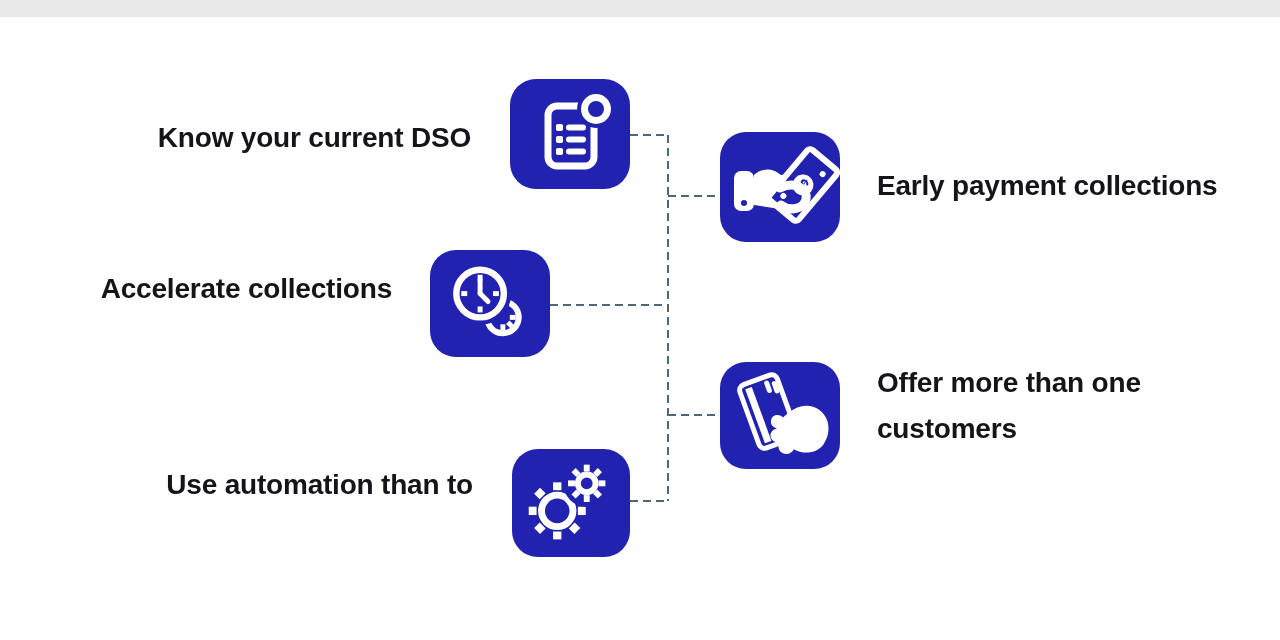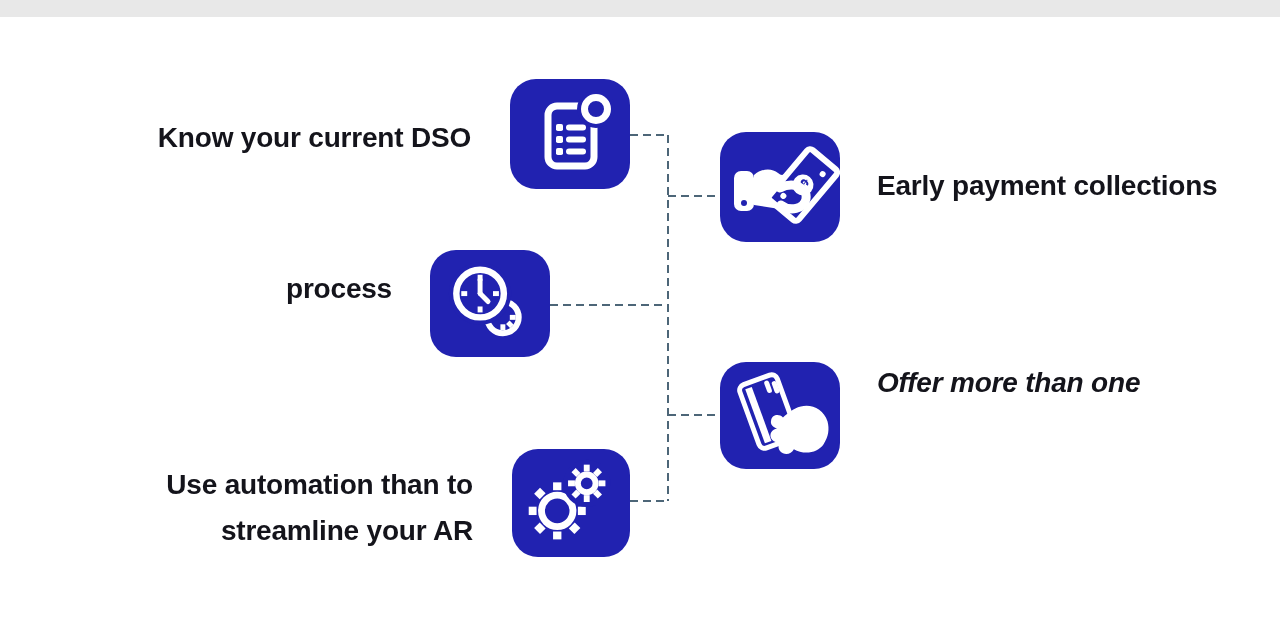--- a/index.html
+++ b/index.html
@@ -28,21 +28,21 @@
   .tile-dso   {left:510px;top:62px; width:120px;height:110px;}
   .tile-clock {left:430px;top:233px;width:120px;height:107px;}
   .tile-gears {left:512px;top:432px;width:118px;height:108px;}
   .tile-cash  {left:720px;top:115px;width:120px;height:110px;}
   .tile-card  {left:720px;top:345px;width:120px;height:107px;}
   
   .label-dso  {right:809px;top:98px;}
   .label-coll {right:888px;top:249px;}
   .label-auto {right:807px;top:445px;}
   .label-early{left:877px;top:146px;}
-  .label-offer{left:877px;top:343px;font-style:italic;}
+  .label-offer{left:877px;top:343px;}
 </style>
 </head>
 <body>
 
 <div class="canvas">
 
   <svg id="connectors" viewBox="0 0 1280 640" fill="none">
     <g stroke="var(--connector)" stroke-width="2" stroke-dasharray="8 5">
       <path d="M630 118 H668"></path>
       <path d="M668 118 V484"></path>
@@ -50,32 +50,32 @@
       <path d="M630 484 H668"></path>
       <path d="M668 179 H718"></path>
       <path d="M668 398 H718"></path>
     </g>
   </svg>
 
   <div class="label align-right label-dso">
     <span>Know your current DSO</span>
   </div>
   <div class="label align-right label-coll">
-    <span>process</span>
+    <span>Accelerate collections</span>
   </div>
   <div class="label align-right label-auto">
     <span>Use automation than to</span>
-    <span>streamline your AR</span>
   </div>
 
   <div class="label label-early">
     <span>Early payment collections</span>
   </div>
   <div class="label label-offer">
     <span>Offer more than one</span>
+    <span>customers</span>
   </div>
 
   <div class="tile tile-dso">
     <svg viewBox="0 0 120 108">
       <rect x="38" y="26" width="46" height="60" rx="9" fill="none" stroke="var(--icon-white)" stroke-width="7"></rect>
       <circle cx="86" cy="29" r="19" fill="var(--tile-blue)"></circle>
       <circle cx="86" cy="29" r="11.5" fill="none" stroke="var(--icon-white)" stroke-width="7"></circle>
       <g fill="var(--icon-white)">
         <rect x="46" y="44" width="7" height="7" rx="1.8"></rect>
         <rect x="46" y="56" width="7" height="7" rx="1.8"></rect>

